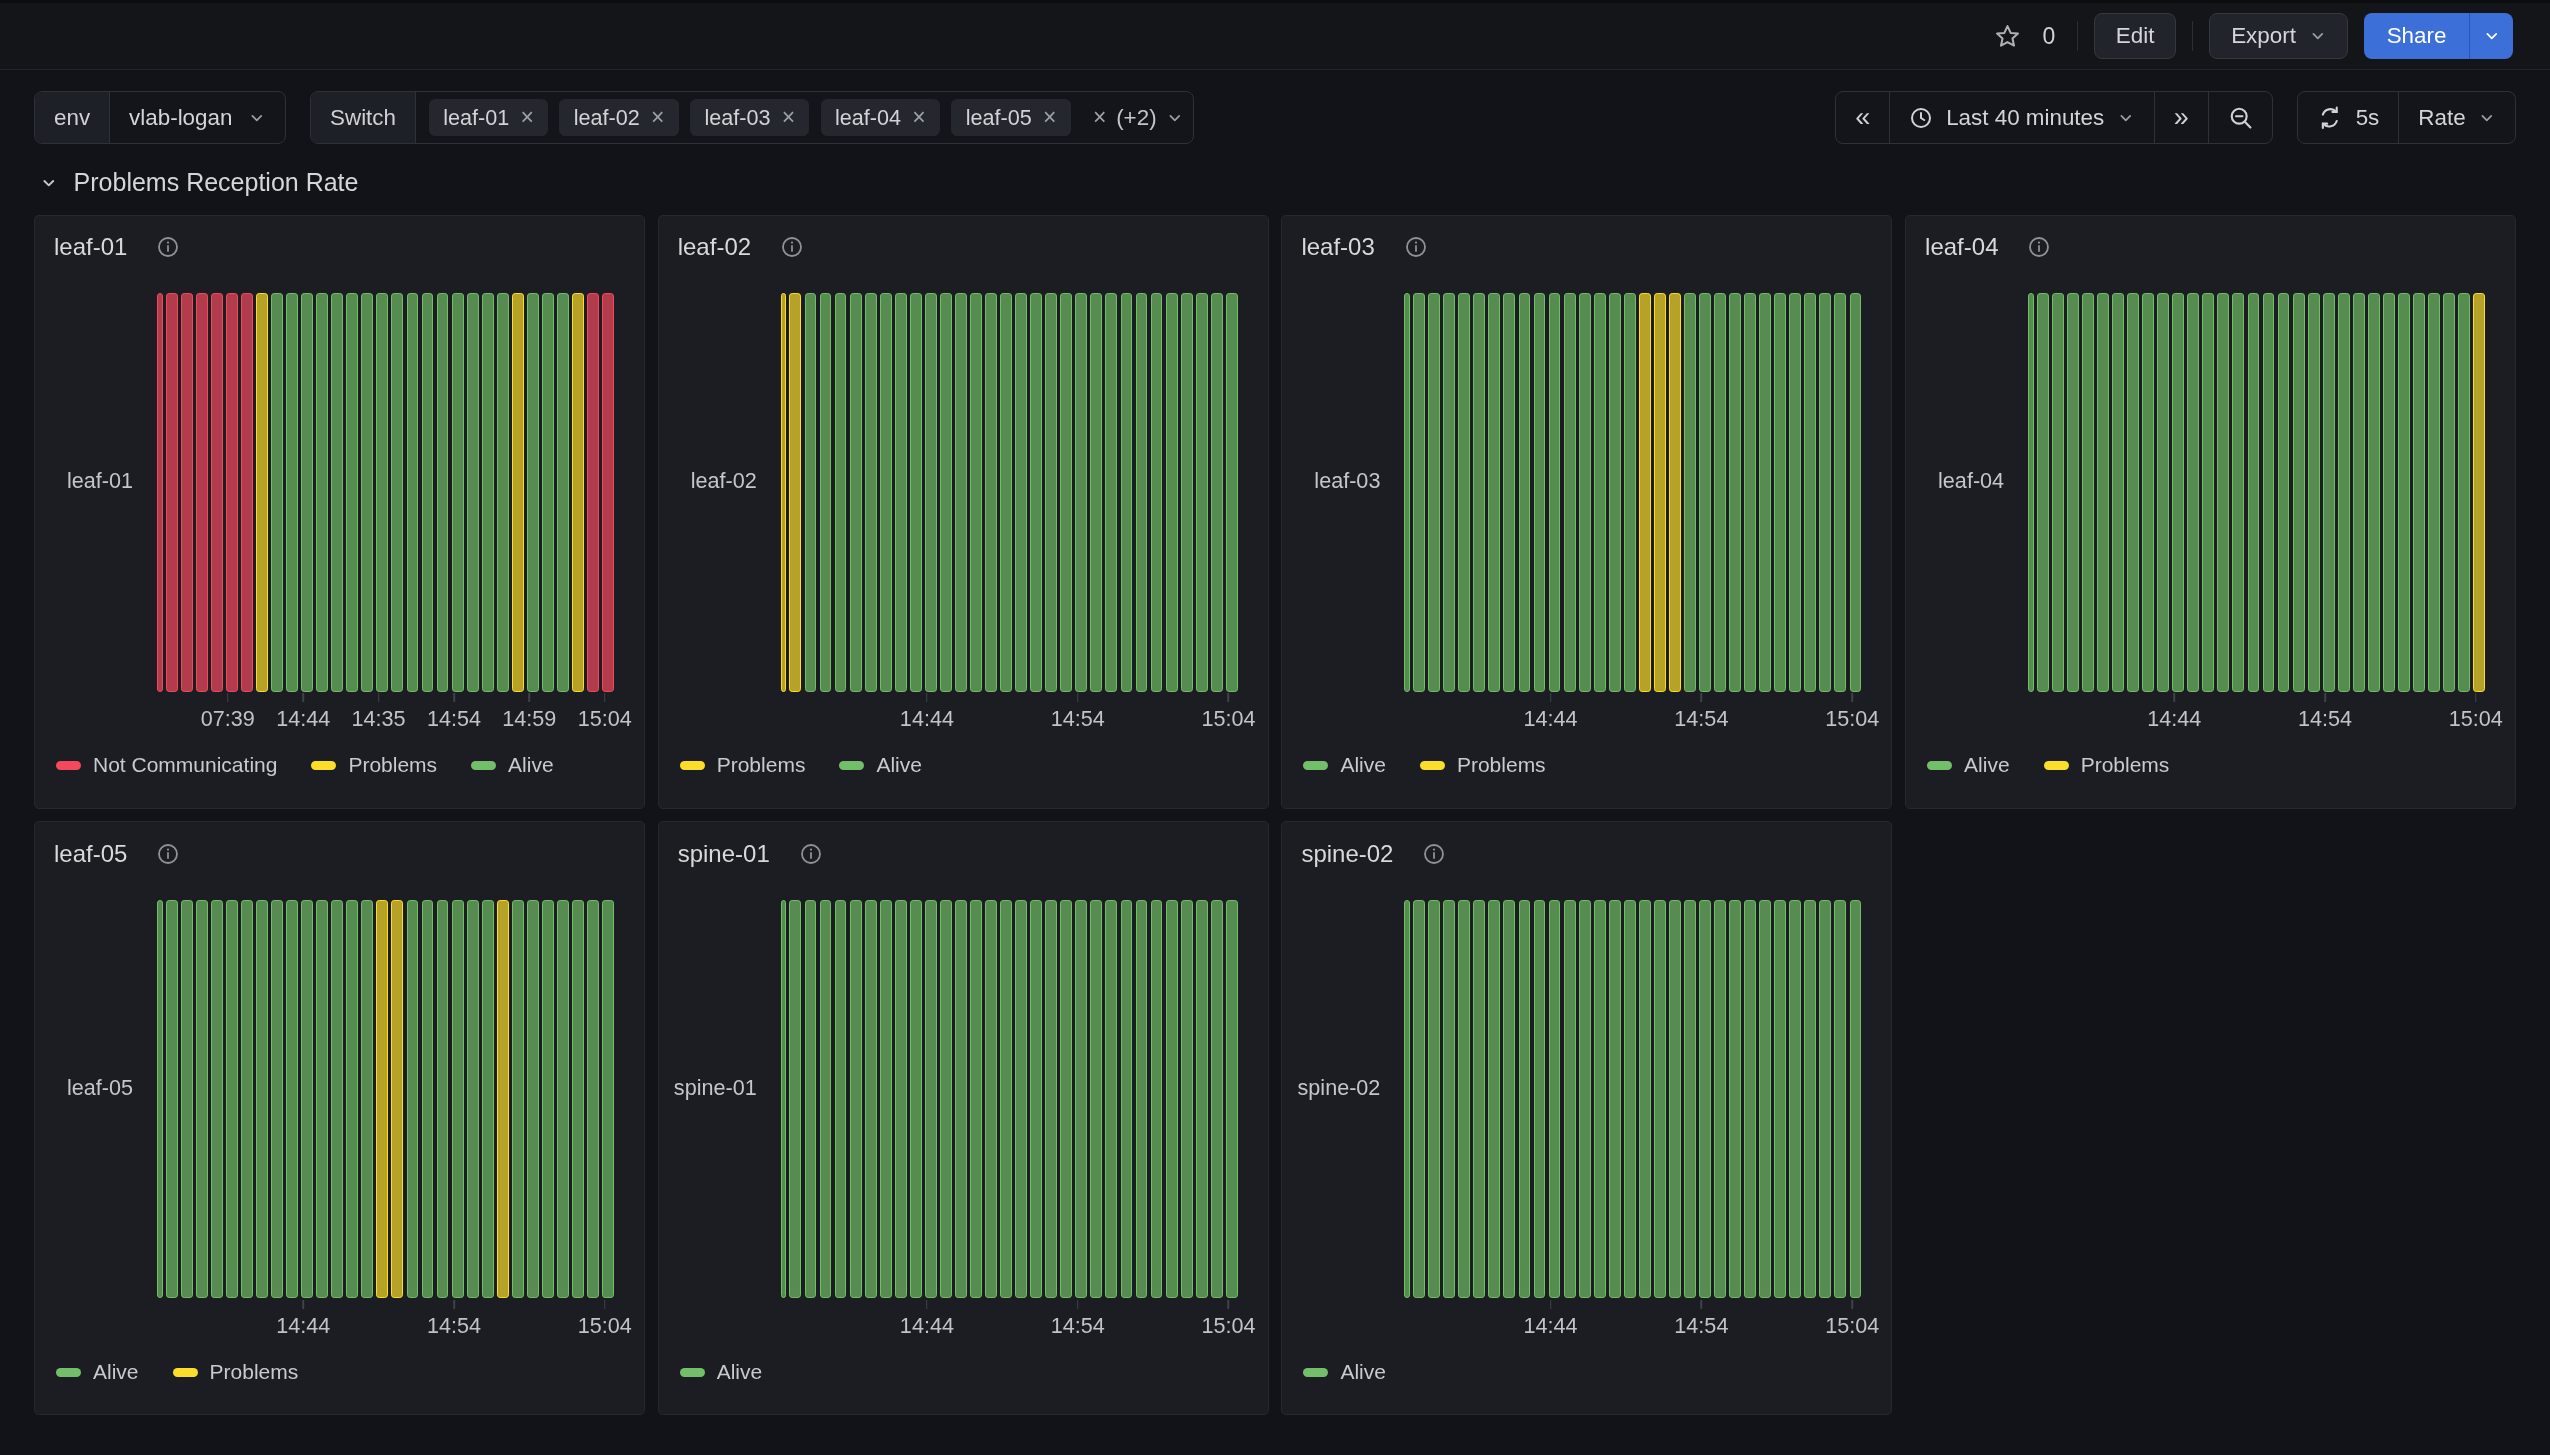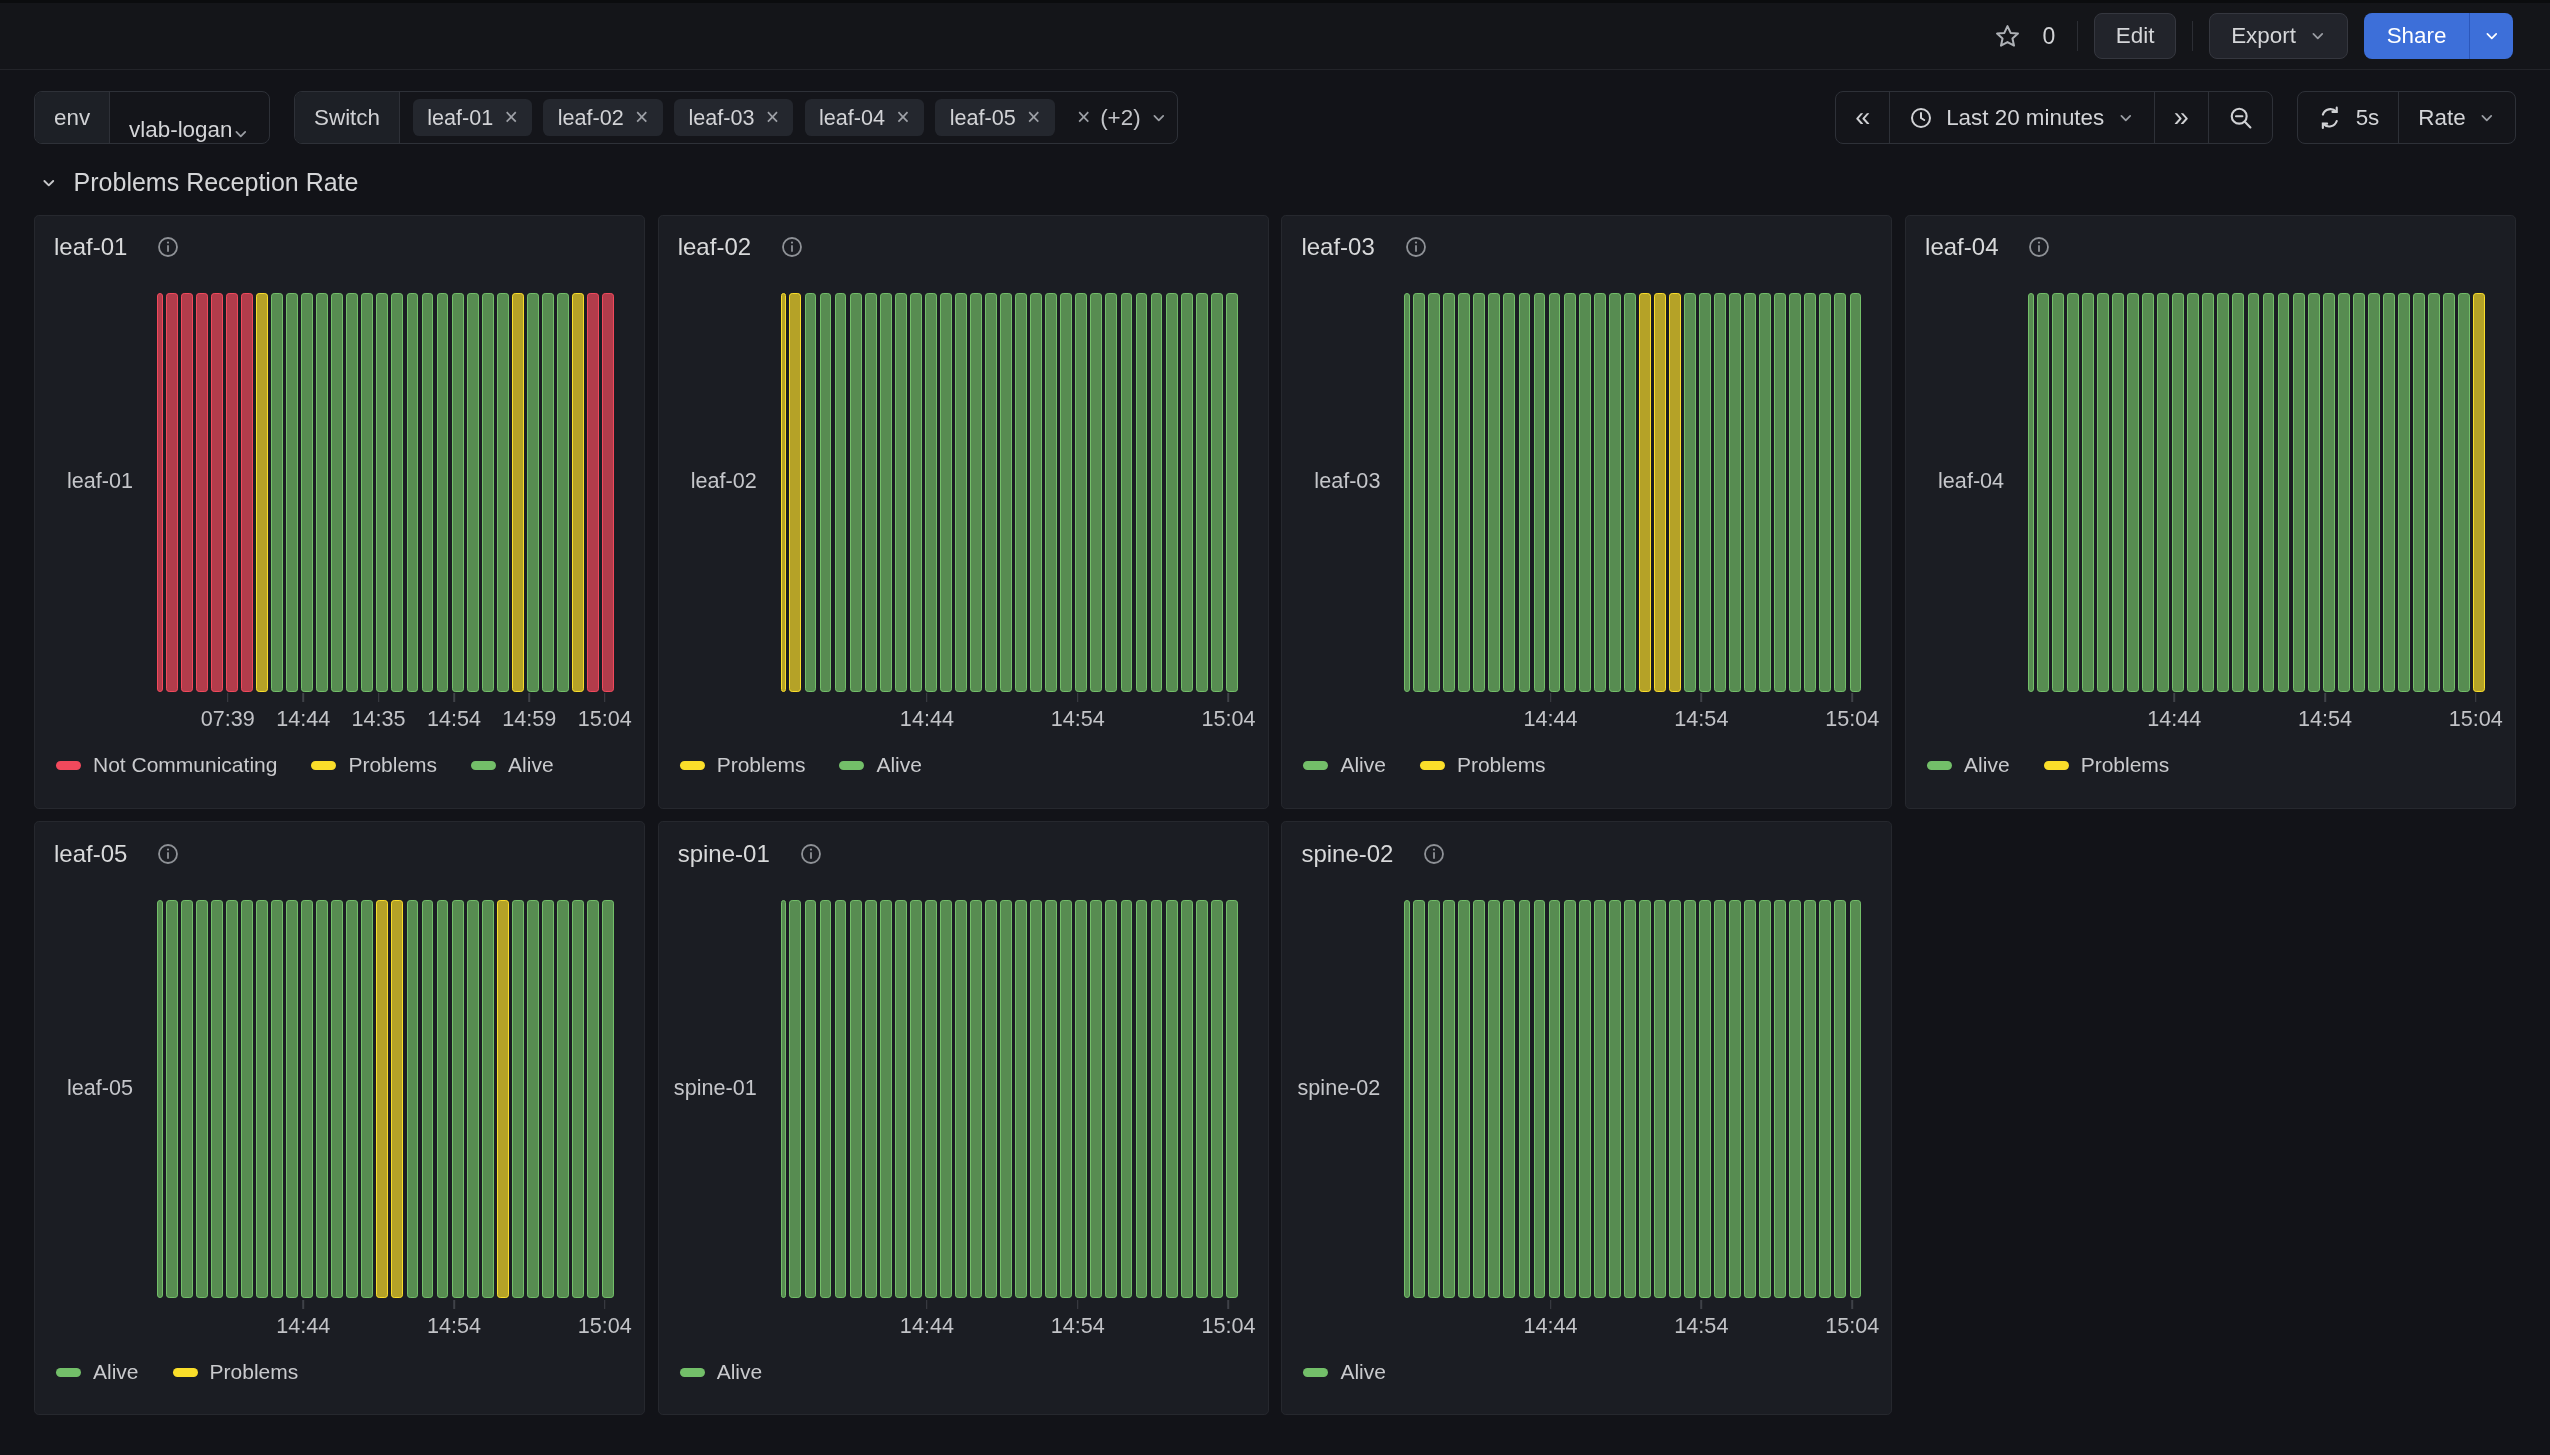--- a/index.html
+++ b/index.html
@@ -54,21 +54,21 @@
     display: flex; align-items: stretch; height: 53px;
     border: 0.8px solid #2e3138; border-radius: 8px; overflow: hidden;
     background: #14151a;
   }
   .var-label {
     display: flex; align-items: center; padding: 0 19px;
     background: #1d2026; color: #d0d1d4; font-size: 22.4px;
     border-right: 0.8px solid #2e3138; white-space: nowrap;
   }
   .var-value {
-    display: flex; align-items: flex-end; gap: 0; padding: 0 19px;
+    display: flex; align-items: center; gap: 16px; padding: 0 19px;
     color: #d4d5d8; font-size: 22.4px; cursor: pointer; white-space: nowrap;
   }
   .tags-area { display: flex; align-items: center; gap: 11.2px; padding: 0 12.8px; }
   .tag {
     background: #24272e; border-radius: 6.4px; height: 37px;
     display: flex; align-items: center; gap: 11.2px; padding: 0 14.4px;
     font-size: 21.6px; color: #d2d3d6; cursor: pointer; white-space: nowrap;
   }
   .tag .x { color: #9ea1a7; font-size: 23px; line-height: 1; cursor: pointer; }
   .more-toggle { display: flex; align-items: center; gap: 9.6px; color: #c3c5c9; font-size: 22.4px; padding: 0 9.6px; cursor: pointer; white-space: nowrap; }
@@ -212,21 +212,21 @@
   <div class="right-cluster">
     <div class="seg-group">
       <div class="seg">
           <span class="glyph">«</span>
         </div>
       <div class="seg">
         <svg width="24" height="24" viewBox="0 0 24 24" fill="none" stroke="#d0d1d4" stroke-width="2" stroke-linecap="round">
           <circle cx="12" cy="12" r="9"></circle>
             <path d="M12 7v5l3.2 2"></path>
         </svg>
-        <span>Last 20 minutes</span>
+        <span>Last 40 minutes</span>
         <svg class="chev" viewBox="0 0 24 24" fill="none" stroke="#9a9da3" stroke-width="2.4" stroke-linecap="round" stroke-linejoin="round">
             <path d="M6 9.5l6 6 6-6"></path>
           </svg>
       </div>
       <div class="seg">
           <span class="glyph">»</span>
         </div>
       <div class="seg">
         <svg width="25.6" height="25.6" viewBox="0 0 24 24" fill="none" stroke="#d0d1d4" stroke-width="2" stroke-linecap="round">
           <circle cx="10.5" cy="10.5" r="7"></circle>

